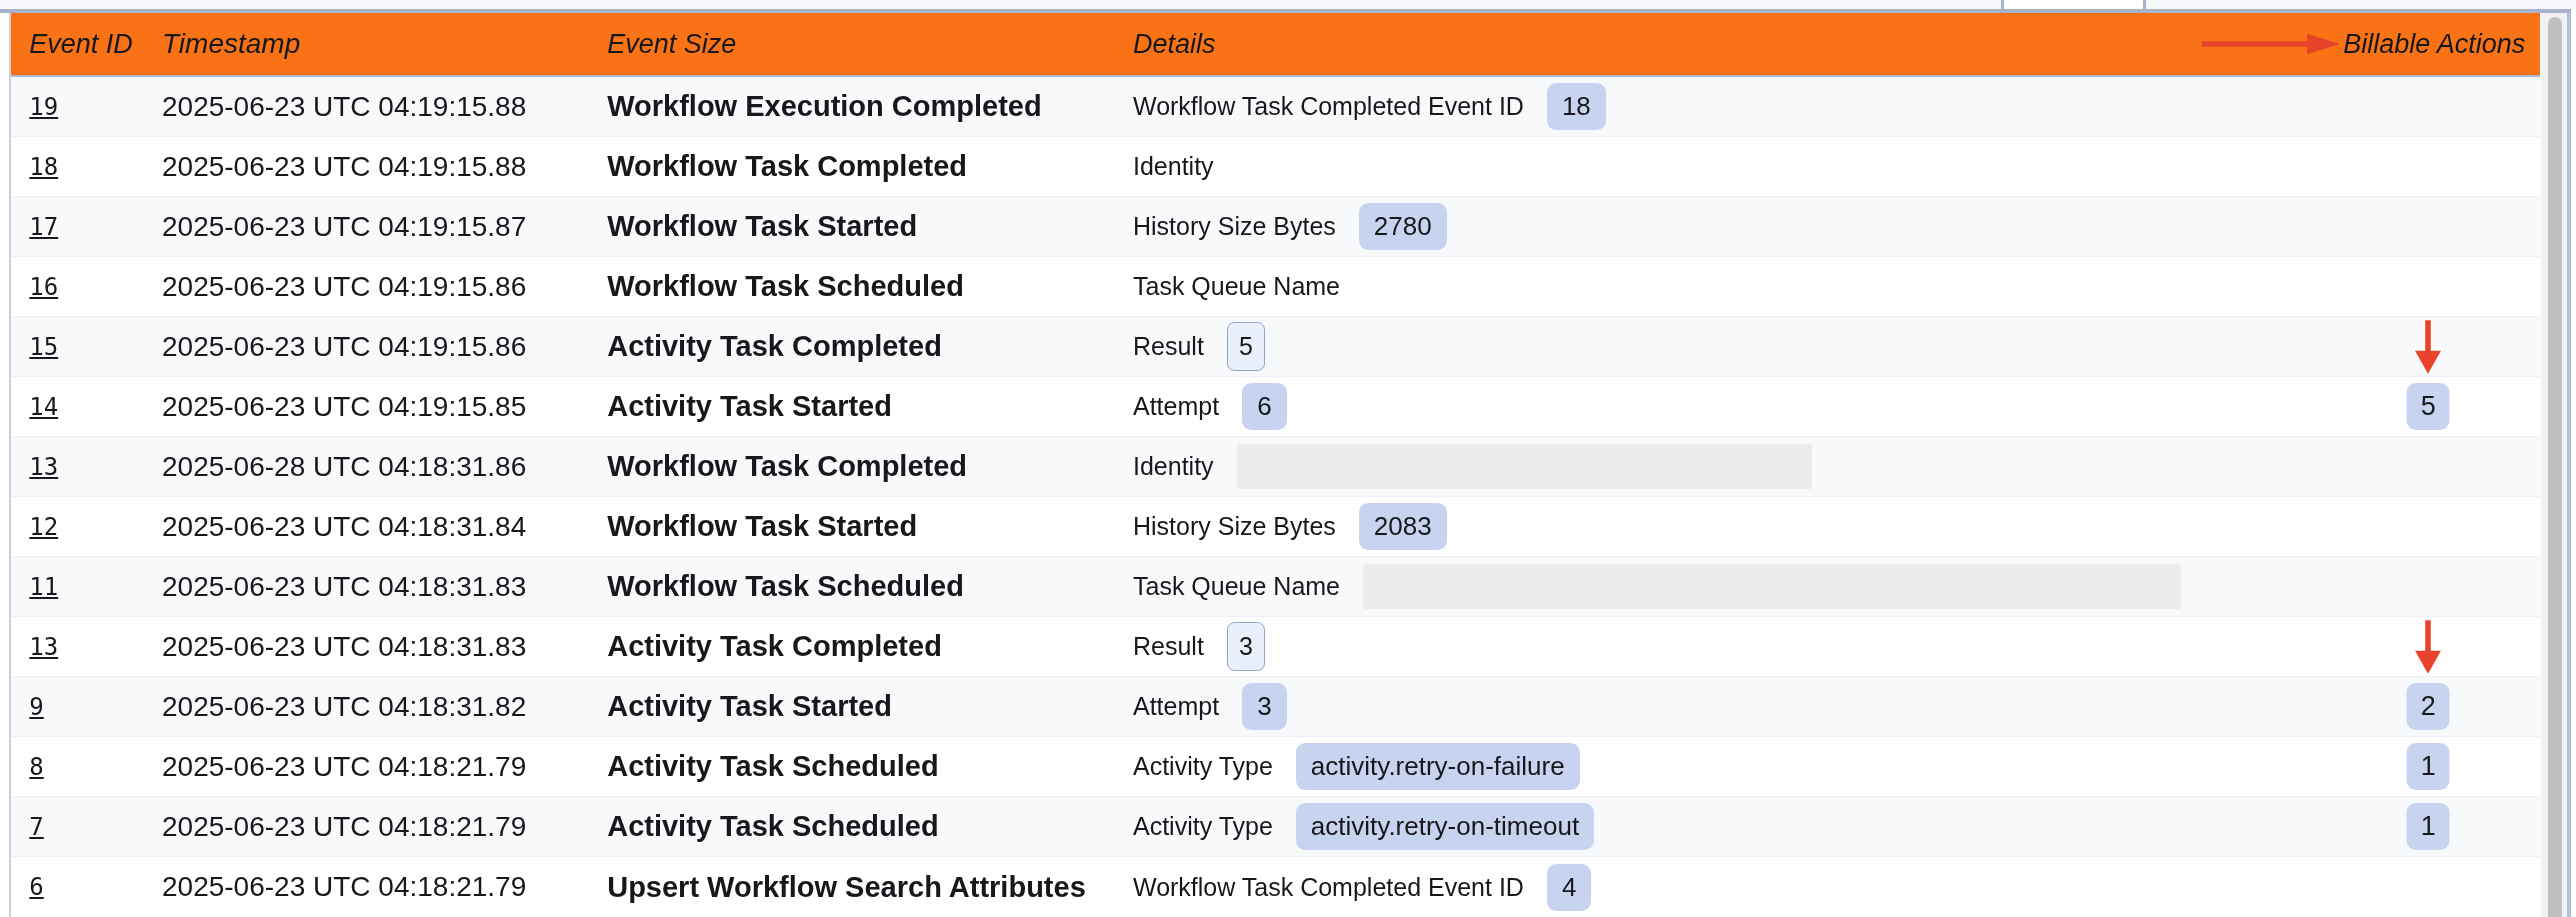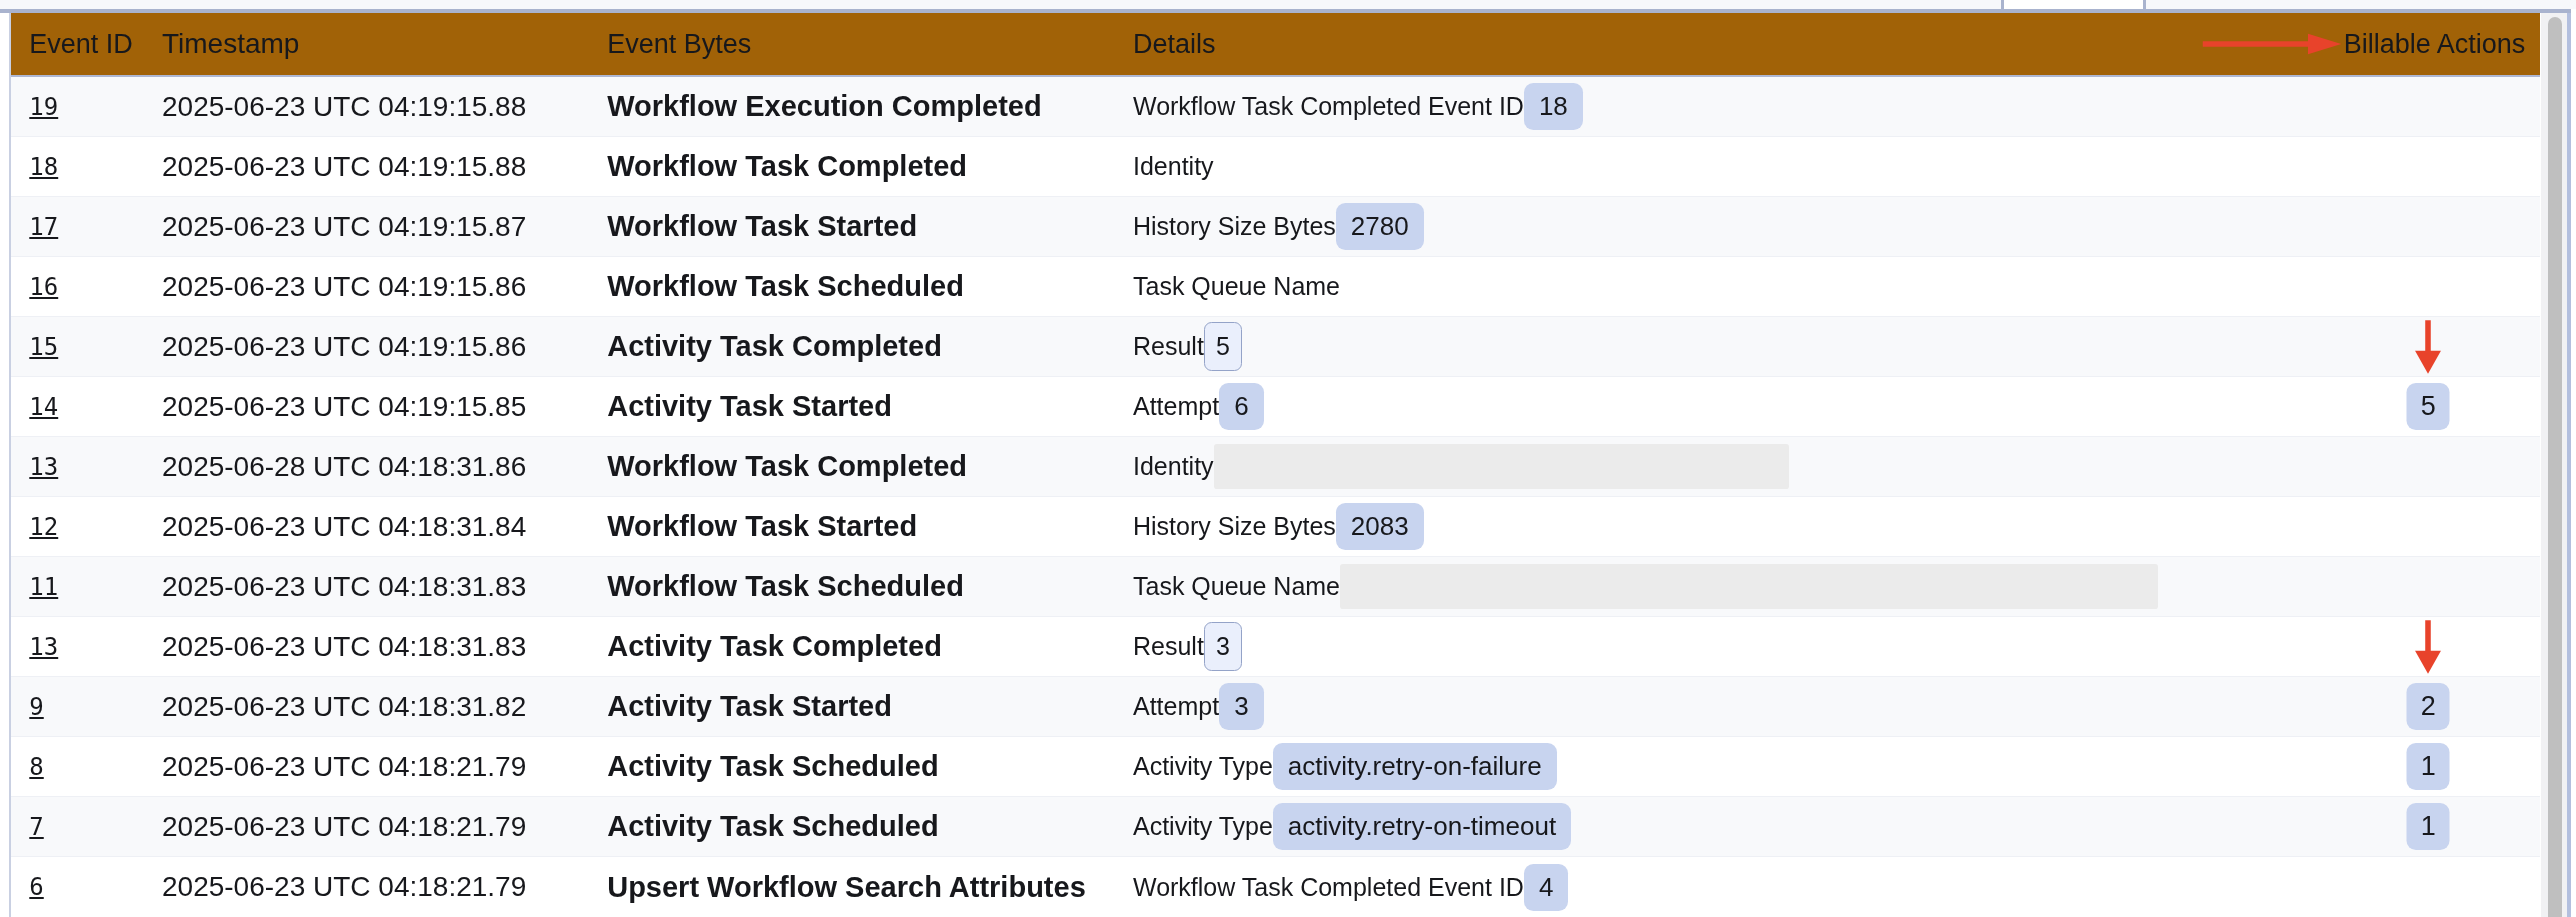--- a/index.html
+++ b/index.html
@@ -9,30 +9,30 @@
 
   
   .topbar { position:absolute; left:0; top:0; width:2576px; height:9.3px; background:#f7f8fb; }
   .topbar .tab { position:absolute; left:2001px; top:0; width:145px; height:9.3px; background:#ffffff;
                  border-left:3.7px solid #a9b3ce; border-right:3.7px solid #a9b3ce; }
   .topborder { position:absolute; left:0; top:9.3px; width:2571px; height:3.7px; background:#a9b3ce; }
 
   
   .table { position:absolute; left:9.3px; top:13px; width:2531px; border-left:2.8px solid #c9d0e2; }
   .hdr, .row { display:grid; grid-template-columns:147px 447px 523px 1fr 252px; align-items:center; }
-  .hdr { height:64px; background:#a16207; border-bottom:2.8px solid #aeb7d2; font-size:27px; }
+  .hdr { height:64px; background:#f97316; border-bottom:2.8px solid #aeb7d2; font-size:27px;font-style:italic; }
   .row { height:60px; background:#ffffff; border-bottom:0.9px solid #eef0f5; }
   .row.shaded { background:#f8f9fb; }
   .row:last-child { border-bottom:none; }
 
   .c { display:flex; align-items:center; white-space:nowrap; }
   .cid  { padding-left:18px; }
   .cts  { padding-left:3.7px; }
   .cty  { padding-left:1.9px; }
-  .cdet { padding-left:4.7px; gap:0; }
+  .cdet { padding-left:4.7px; gap:23px; }
   .cbill{ justify-content:flex-end; position:relative; }
 
   .hdr .cdet { gap:0;text-align:right; }
   .hdr .cbill { padding-right:15px; gap:2px; overflow:visible; }
 
   .eid { font-family:"DejaVu Sans Mono", monospace; font-size:24px; color:#17181c;
          text-decoration:underline; cursor:pointer; }
   .cts, .row .cts { font-size:28px; }
   .row .cty { font-size:29px; font-weight:700; }
   .dlabel { font-size:25px; }
@@ -68,21 +68,21 @@
 
   <div class="topbar">
     <div class="tab"></div>
   </div>
   <div class="topborder"></div>
 
   <div class="table">
     <div class="hdr">
       <div class="c cid">Event ID</div>
       <div class="c cts">Timestamp</div>
-      <div class="c cty">Event Bytes</div>
+      <div class="c cty">Event Size</div>
       <div class="c cdet">Details</div>
       <div class="c cbill">
         <svg class="arrow-right" viewBox="0 0 150 26">
           <line x1="0" y1="13" x2="118" y2="13"></line>
           <path d="M114 2 L150 13 L114 24 Z"></path>
         </svg>
         <span>Billable Actions</span>
       </div>
     </div>
     <div id="rows">

